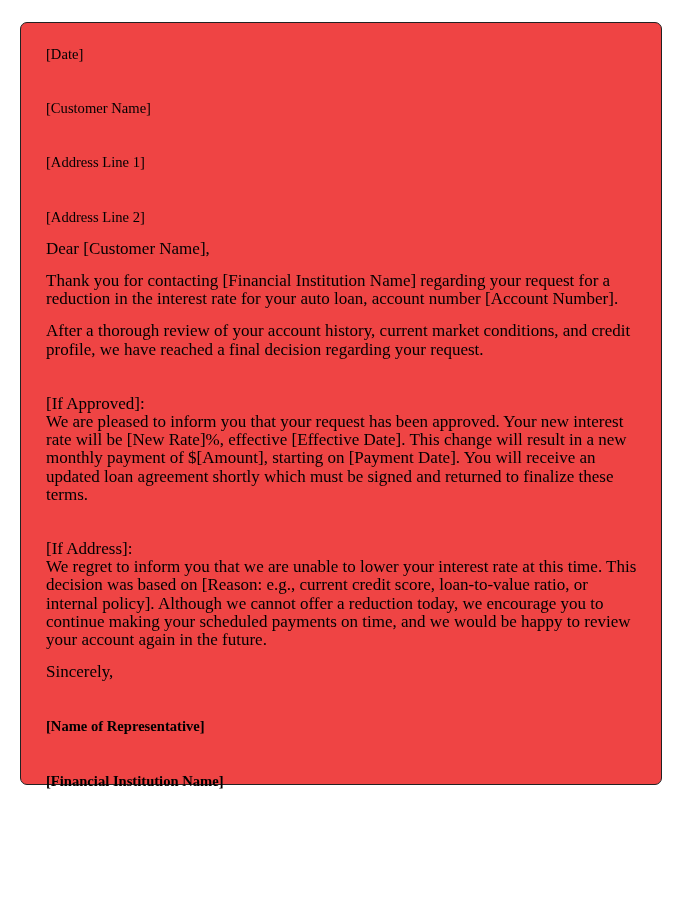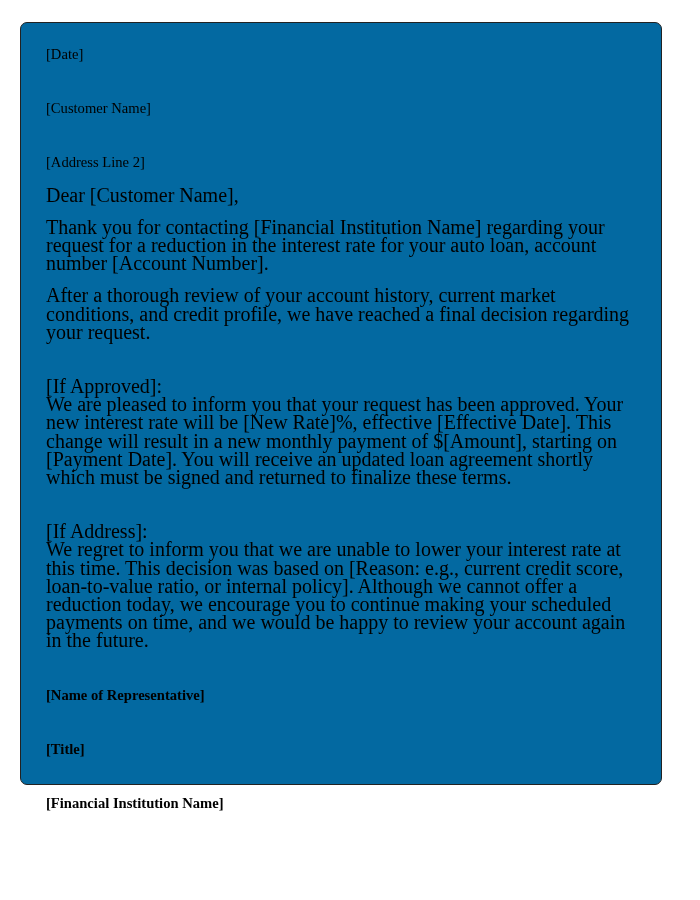--- a/index.html
+++ b/index.html
@@ -18,21 +18,21 @@
 
   .page-sheet {
     position: absolute;
     left: 20px;
     top: 22px;
     width: 642px;
     height: 763px;
     box-sizing: border-box;
     border: 1.6px solid #222222;
     border-radius: 7px;
-    background: #0369a1;
+    background: #ef4444;
   }
 
   .letter-body {
     position: absolute;
     left: 25px;
     top: 22px;
     width: 598px;
   }
 
   .block {
@@ -47,35 +47,36 @@
   .addr-line { display: block; margin-top: 36px; }
 
   .bold-line {
     font-weight: bold;
     font-size: 14.6px;
     line-height: 18.2px;
     margin: 0 0 14px 0;
   }
 
   .para {
-    font-size: 20px;
+    font-size: 17px;
     line-height: 18.2px;
     margin: 0 0 14px 0;
   }
 </style>
 </head>
 <body>
 
 <div class="page-sheet">
   <div class="letter-body">
 
     <p class="block">[Date]</p>
 
     <div class="block">
       <span class="addr-line">[Customer Name]</span>
+      <span class="addr-line">[Address Line 1]</span>
       <span class="addr-line">[Address Line 2]</span>
     </div>
 
 
     <p class="para">Dear [Customer Name],</p>
 
     <p class="para">Thank you for contacting [Financial Institution Name] regarding your request for a reduction in the interest rate for your auto loan, account number [Account Number].</p>
 
     <p class="para">After a thorough review of your account history, current market conditions, and credit profile, we have reached a final decision regarding your request.</p>
 
@@ -84,21 +85,21 @@
       <span class="addr-line">[If Approved]:</span>
       <span>We are pleased to inform you that your request has been approved. Your new interest rate will be [New Rate]%, effective [Effective Date]. This change will result in a new monthly payment of $[Amount], starting on [Payment Date]. You will receive an updated loan agreement shortly which must be signed and returned to finalize these terms.</span>
     </div>
 
     <div class="para">
       <span class="addr-line">[If Address]:</span>
       <span>We regret to inform you that we are unable to lower your interest rate at this time. This decision was based on [Reason: e.g., current credit score, loan-to-value ratio, or internal policy]. Although we cannot offer a reduction today, we encourage you to continue making your scheduled payments on time, and we would be happy to review your account again in the future.</span>
     </div>
 
 
+    <p class="para">Sincerely,</p>
 
     <div class="block">
       <span class="addr-line">[Name of Representative]</span>
-      <span class="addr-line">[Title]</span>
       <span class="addr-line">[Financial Institution Name]</span>
     </div>
 
   </div>
 </div>
 
 </body></html>

